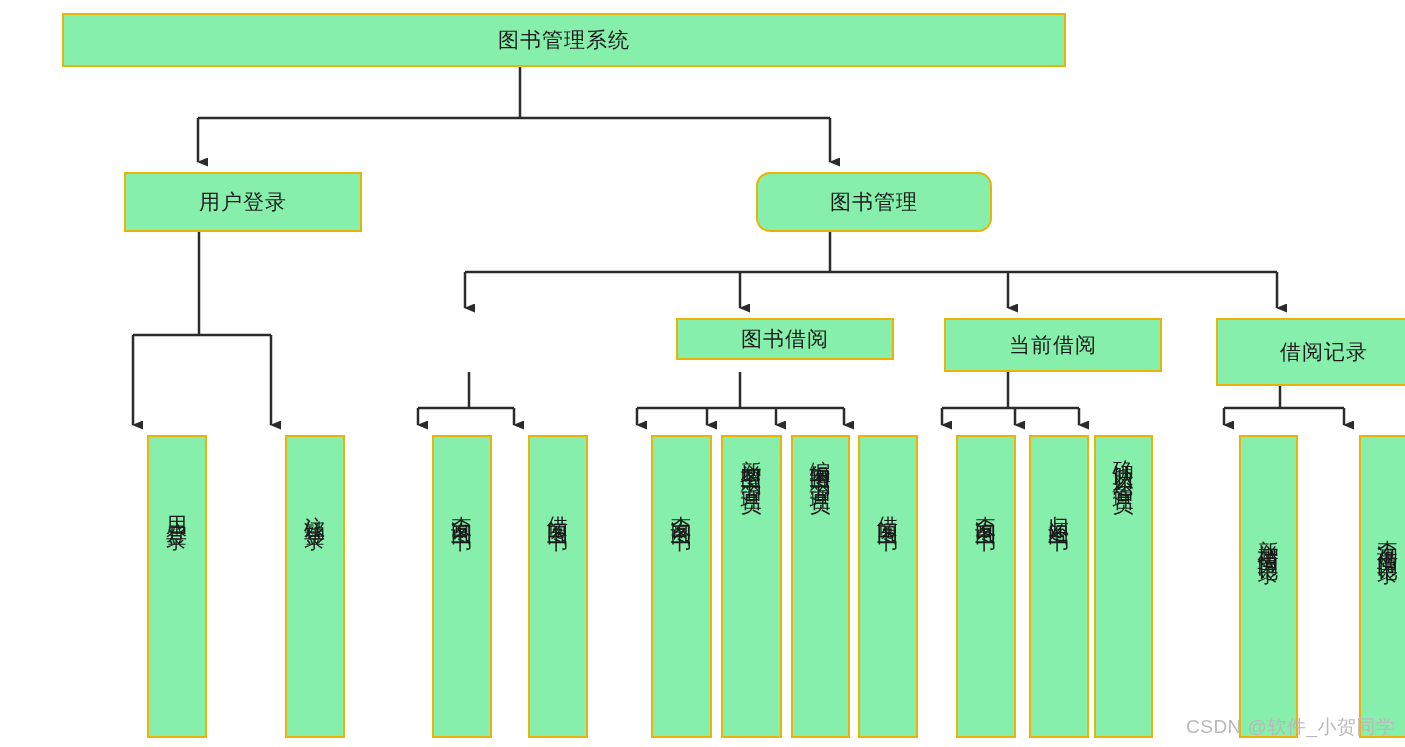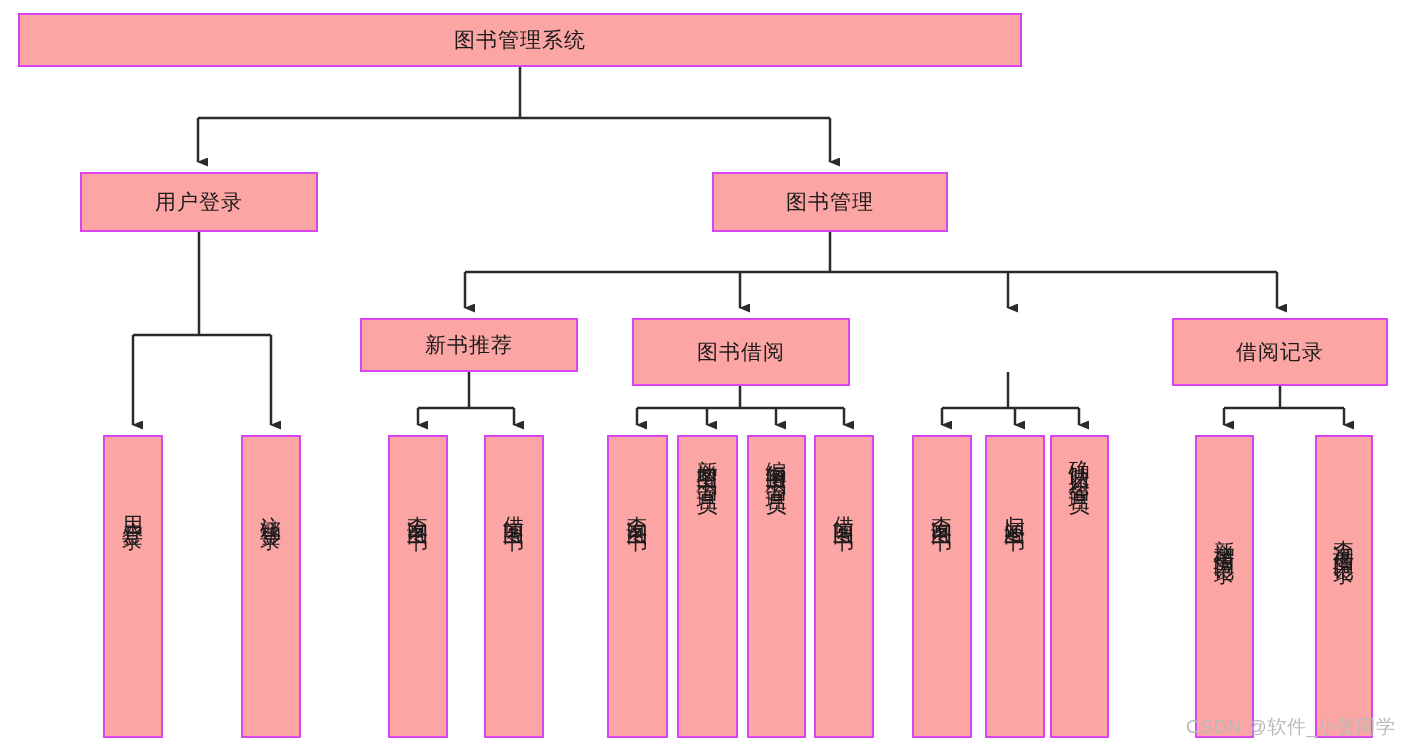--- a/index.html
+++ b/index.html
@@ -23,26 +23,27 @@
     position: absolute;
     left: 0;
     top: 0;
     width: 1405px;
     height: 747px;
     pointer-events: none;
   }
   .node {
     position: absolute;
     box-sizing: border-box;
-    border: 2px solid #d946ef;
-    background: #fca5a5;
+    border: 2px solid #eab308;
+    background: #86efac;
     display: flex;
     align-items: center;
     justify-content: center;
     color: #1a1a1a;
+    margin-left: 44px;
   }
   .node.horizontal .node-label {
     font-size: 21px;
     line-height: 1.1;
     letter-spacing: 1px;
     white-space: nowrap;
   }
   .node.vertical {
     align-items: flex-start;
     justify-content: center;
@@ -126,29 +127,29 @@
     <path d="M 1344,408 L 1344,425" stroke="#2b2b2b" stroke-width="2.5" fill="none" marker-end="url(#arrowhead)"></path>
   </svg>
 
   <div class="node horizontal" id="node-root" style="left: 18px; top: 13px; width: 1004px; height: 54px;">
     <span class="node-label">图书管理系统</span>
   </div>
 
   <div class="node horizontal" id="node-user-login" style="left: 80px; top: 172px; width: 238px; height: 60px;">
     <span class="node-label">用户登录</span>
   </div>
-  <div class="node horizontal" id="node-book-management" style="left: 712px; top: 172px; width: 236px; height: 60px;">
+  <div class="node horizontal" id="node-book-management" style="left: 712px; top: 172px; width: 236px; height: 60px; border-radius: 14px;">
     <span class="node-label">图书管理</span>
   </div>
 
-  <div class="node horizontal" id="node-new-book-recommend" style="left: 360px; top: 318px; width: 218px; height: 54px;">
-    <span class="node-label">新书推荐</span>
+  <div class="node horizontal" id="node-book-borrow" style="left: 632px; top: 318px; width: 218px; height: 42px;">
+    <span class="node-label">图书借阅</span>
   </div>
-  <div class="node horizontal" id="node-book-borrow" style="left: 632px; top: 318px; width: 218px; height: 68px;">
-    <span class="node-label">图书借阅</span>
+  <div class="node horizontal" id="node-current-borrow" style="left: 900px; top: 318px; width: 218px; height: 54px;">
+    <span class="node-label">当前借阅</span>
   </div>
   <div class="node horizontal" id="node-borrow-records" style="left: 1172px; top: 318px; width: 216px; height: 68px;">
     <span class="node-label">借阅记录</span>
   </div>
 
   <div class="node vertical mid" id="leaf-0" style="left: 103px; top: 435px; width: 60px; height: 303px;">
     <span class="node-label">用户登录</span>
   </div>
   <div class="node vertical mid" id="leaf-1" style="left: 241px; top: 435px; width: 60px; height: 303px;">
     <span class="node-label">注销登录</span>

